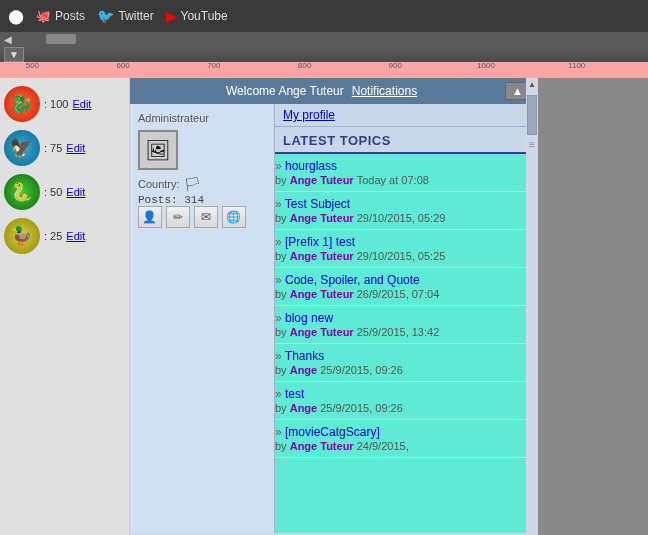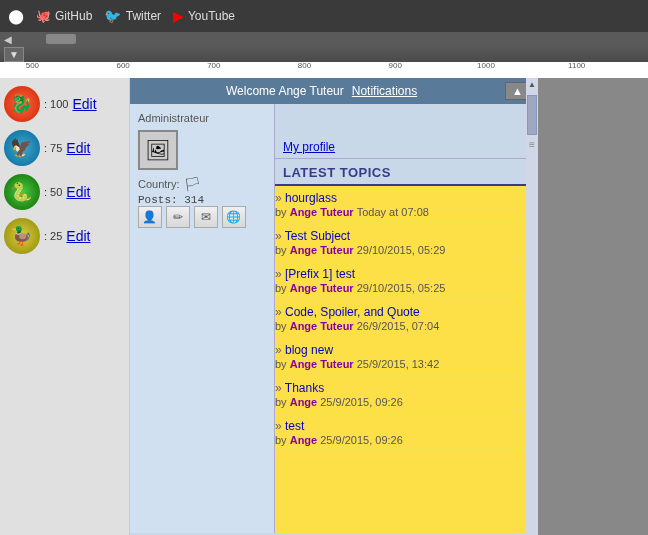--- a/index.html
+++ b/index.html
@@ -92,21 +92,21 @@
       border-radius: 50%;
       display: flex; align-items: center; justify-content: center;
       font-size: 18px;
       flex-shrink: 0;
     }
     .rank-label {
       font-size: 11px;
       color: #333;
     }
     .rank-edit {
-      font-size: 14px;
+      font-size: 11px;
       color: #0000cc;
       cursor: pointer;
       text-decoration: underline;
     }
 
     
     .center-panel {
       flex: 1;
       background: #c8d8e8;
       overflow: hidden;
@@ -196,25 +196,24 @@
       border: 1px solid #aaa;
       display: flex; align-items: center; justify-content: center;
       cursor: pointer;
       font-size: 12px;
       color: #555;
     }
 
     
     .topics-panel {
       flex: 1;
-      background: #fde047;
+      background: #5eead4;
       overflow-y: auto;
       overflow-x: hidden;
       position: relative;
-      margin-top: 32px;
     }
 
     .my-profile-link {
       background: #c8d8e8;
       padding: 4px 8px;
       font-size: 12px;
       color: #0000cc;
       cursor: pointer;
       text-decoration: underline;
       border-bottom: 1px solid #aac;
@@ -296,38 +295,38 @@
     }
     .v-scroll-lines {
       color: #888; font-size: 10px; margin-top: 4px;
     }
 
     
     .ruler-ticks {
       width: 100%;
       height: 16px;
       position: relative;
-      background: #ffffff;
+      background: #fca5a5;
     }
     .ruler-num-label {
       position: absolute;
       bottom: 8px;
       font-size: 8px;
       color: #555;
       transform: translateX(-50%);
     }
   </style>
 </head>
 <body>
 
 <div class="browser-bar">
   <span class="browser-nav-icon gh-icon">⬤</span>
   <a class="browser-link">
     <span>🐙</span>
-    <span>GitHub</span>
+    <span>Posts</span>
   </a>
   <a class="browser-link">
     <span class="twitter-bird">🐦</span>
     <span>Twitter</span>
   </a>
   <a class="browser-link">
     <span class="yt-icon">▶</span>
     <span>YouTube</span>
   </a>
 </div>
@@ -479,20 +478,28 @@
 
           <div class="topic-item">
             <div class="topic-title">test</div>
             <div class="topic-meta">
               <span>by </span>
               <span class="topic-author"> Ange </span>
               <span>25/9/2015, 09:26</span>
             </div>
           </div>
 
+          <div class="topic-item">
+            <div class="topic-title">[movieCatgScary]</div>
+            <div class="topic-meta">
+              <span>by </span>
+              <span class="topic-author"> Ange Tuteur </span>
+              <span>24/9/2015,</span>
+            </div>
+          </div>
 
         </div>
 
         <div class="v-scroll">
           <span class="v-scroll-up">▲</span>
           <div class="v-scroll-thumb-v"></div>
           <div class="v-scroll-lines">≡</div>
         </div>
       </div>
     </div>

